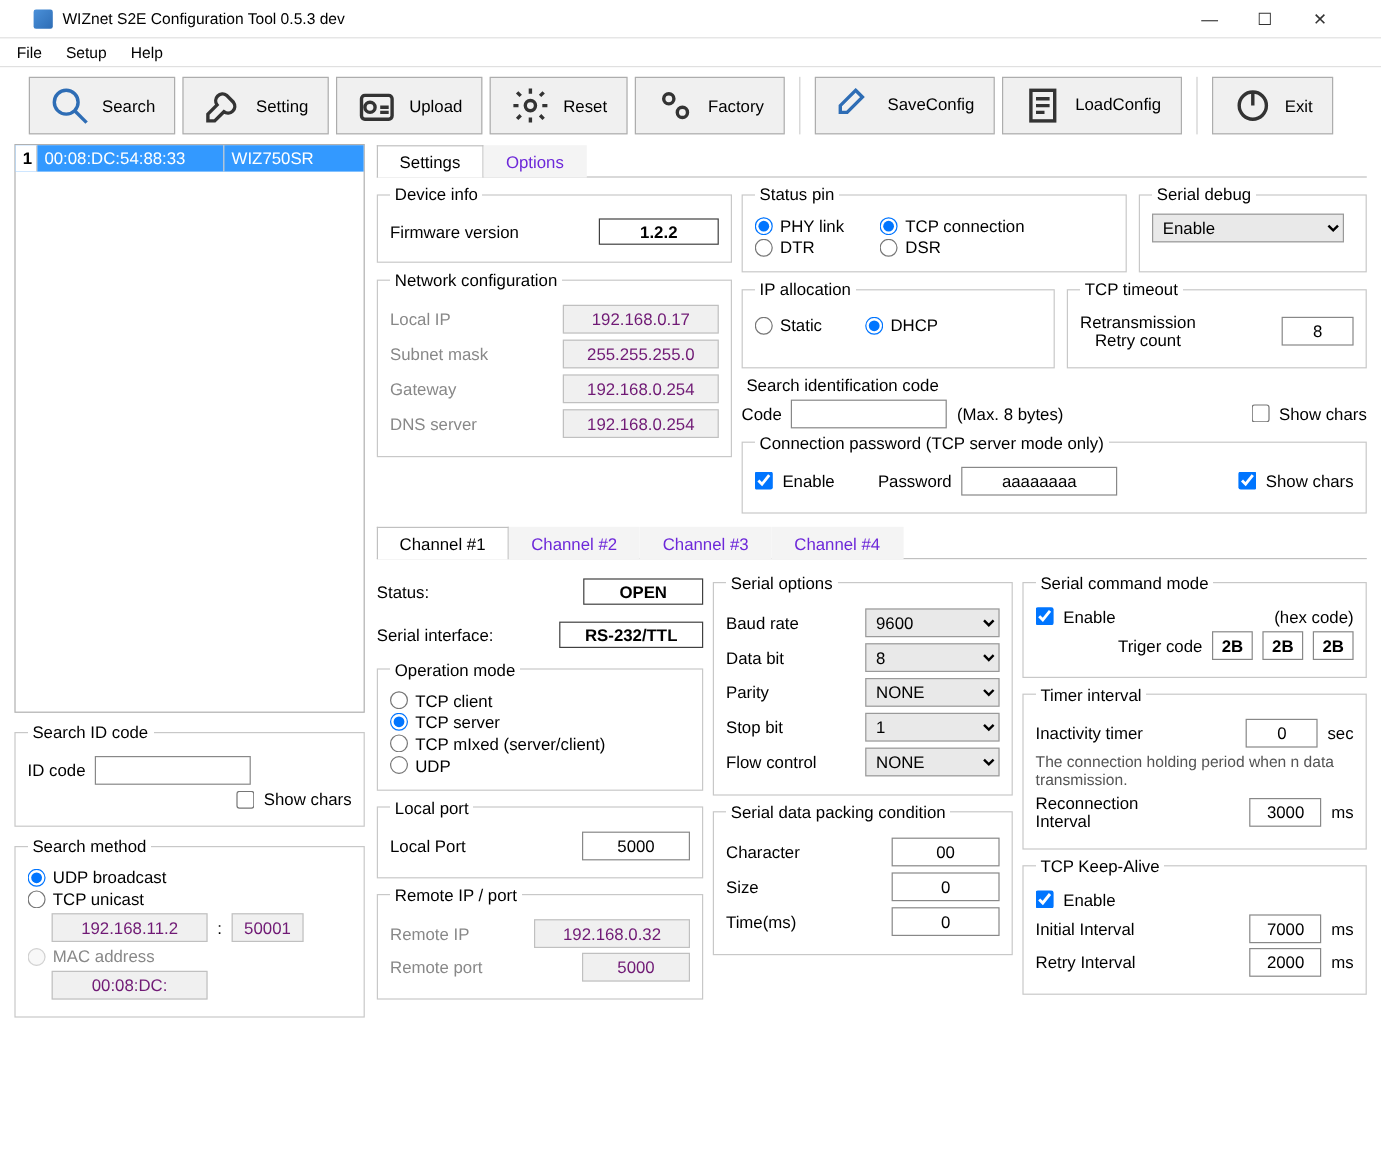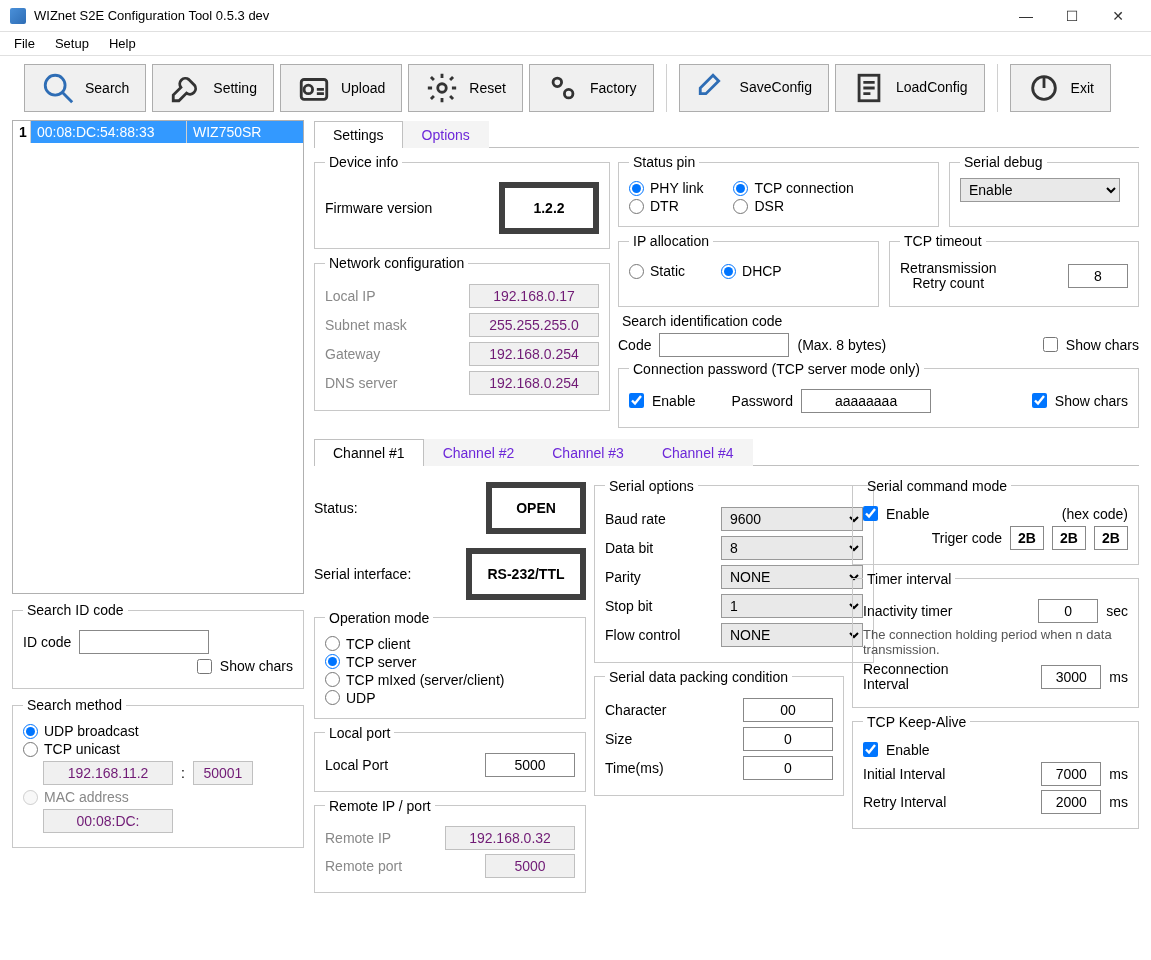--- a/index.html
+++ b/index.html
@@ -1,17 +1,17 @@
 <!DOCTYPE html>
 <html><head>
 <meta charset="utf-8">
 <style>
 * { box-sizing: border-box; font-family: "Segoe UI", Tahoma, sans-serif; font-size: 14px; }
 body { margin: 0; background: #fff; color: #000; }
-.titlebar { display:flex; align-items:center; height:32px; padding:0 10px; background:#fff; border-bottom:1px solid #e0e0e0;}
+.titlebar { display:flex; align-items:center; height:32px; padding:0 28px; background:#fff; border-bottom:1px solid #e0e0e0;}
 .titlebar .app-icon { width:16px; height:16px; background:linear-gradient(135deg,#4a90d9,#2e6db5); margin-right:8px; border-radius:2px;}
 .titlebar .title { flex:1; font-size:13px; }
 .titlebar .win-btn { width:46px; height:32px; display:flex; align-items:center; justify-content:center; color:#333;}
 .menubar { display:flex; gap:20px; padding:4px 14px; border-bottom:1px solid #e0e0e0;}
 .menubar span { font-size:13px; }
 .toolbar { display:flex; gap:6px; padding:8px 24px; }
 .tbtn { display:flex; align-items:center; gap:10px; padding:6px 16px; background:#f0f0f0; border:1px solid #adadad; min-height:44px; }
 .tbtn svg { width:34px; height:34px; }
 .tbtn .stack { display:flex; flex-direction:row; line-height:1.1; align-items:center;}
 .sep { width:1px; background:#d0d0d0; margin:0 6px;}
@@ -40,22 +40,22 @@
 input[disabled] { background:#f0f0f0; color:#701a75; border-color:#c0c0c0;}
 .rightcol { flex:1; display:flex; flex-direction:column; }
 .tabbar { display:flex; border-bottom:1px solid #c0c0c0; margin-bottom:6px;}
 .tab { padding:5px 18px; border:1px solid transparent; border-bottom:none; color:#6d28d9; position:relative; top:1px; background:#f4f4f4;}
 .tab.active { background:#fff; border-color:#c0c0c0; color:#000;}
 .grid-top { display:flex; gap:8px; }
 .col1 { width:296px; display:flex; flex-direction:column; gap:6px;}
 .col2 { flex:1; display:flex; flex-direction:column; gap:6px;}
 .radio-row { display:flex; align-items:center; gap:6px; margin:2px 0;}
 input[type=radio],input[type=checkbox]{ width:15px; height:15px; margin:0;}
-select { border:1px solid #999; background:#e9e9e9; padding:2px 4px; height:24px; width:142px;}
-.statusbox { border:6px solid #404040; padding:12px 10px; font-weight:700; display:inline-block; min-width:100px; text-align:center;}
+select { border:1px solid #999; background:#e9e9e9; padding:2px 4px; height:24px; width:112px;}
+.statusbox { border:1px solid #404040; padding:2px 10px; font-weight:700; display:inline-block; min-width:100px; text-align:center;}
 .fillspace{flex:1;}
 .gridrow { display:grid; grid-template-columns: 110px 1fr; align-items:center; gap:6px; margin:5px 0;}
 .twoCol { display:flex; gap:10px;}
 .channel-body { display:flex; gap:8px; margin-top:6px;}
 .chcol { display:flex; flex-direction:column; gap:6px;}
 .chcol.a{width:272px;}
 .chcol.b{width:250px;}
 .chcol.c{flex:1;}
 .note{font-size:13px;color:#555;line-height:1.2;}
 .rightAlignInput{display:flex;justify-content:flex-end;}

